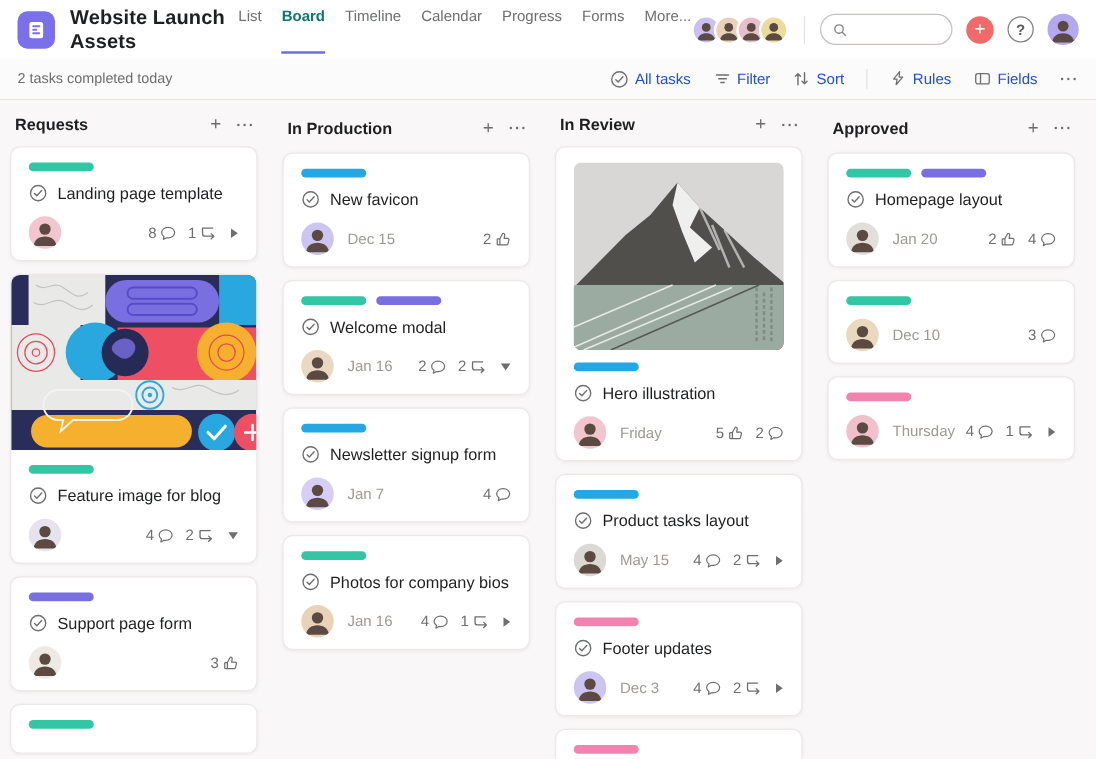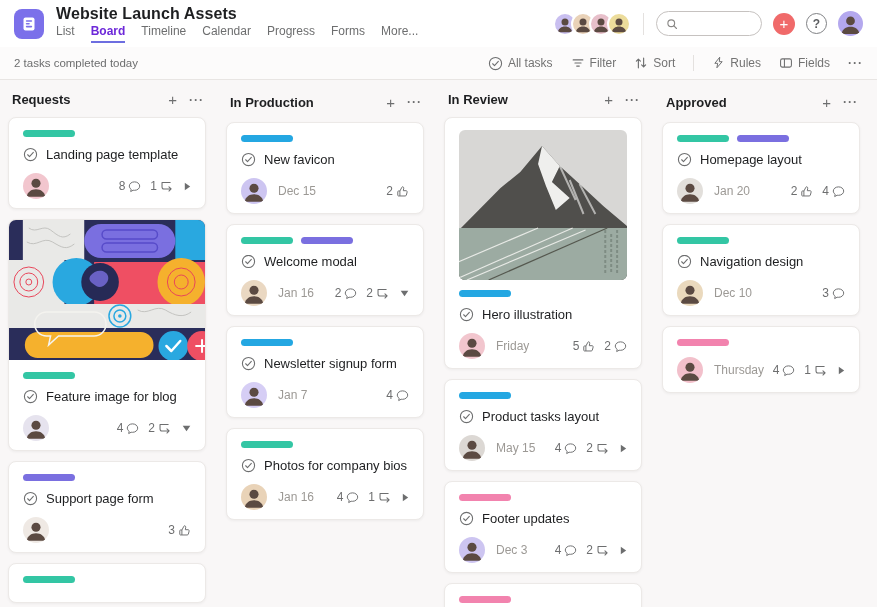--- a/index.html
+++ b/index.html
@@ -3,25 +3,25 @@
 <meta charset="utf-8">
 <style>
   * { margin:0; padding:0; box-sizing:border-box; }
   html,body { width:877px; height:607px; overflow:hidden; background:#f9f7f7;
     font-family:"Liberation Sans", sans-serif; color:#1e1f21; }
 
   
   .topbar { display:flex; align-items:center; height:47px; background:#fff; padding:0 14px; }
   .logo { width:30px; height:30px; border-radius:8px; background:#7b70ea; display:flex;
     align-items:center; justify-content:center; margin-right:12px; flex:none; }
-  .title-wrap { display:flex; flex-direction:column; }
+  .title-wrap { display:flex; flex-direction:row; }
   .page-title { font-size:16px; font-weight:700; line-height:19px; letter-spacing:.1px; }
   .tabs { display:flex; gap:16px; font-size:12px; color:#6d6e6f; margin-top:1px; }
   .tab { padding-bottom:3px; cursor:pointer; border-bottom:2px solid transparent; }
-  .tab.active { color:#6d28d9; border-bottom-color:#6d6ee0; font-weight:600; }
+  .tab.active { color:#0f766e; border-bottom-color:#6d6ee0; font-weight:600; }
 
   .topbar-right { margin-left:auto; display:flex; align-items:center; }
   .avatar { border-radius:50%; overflow:hidden; display:inline-flex; flex:none; }
   .avatar svg { width:100%; height:100%; display:block; }
   .stack { display:flex; }
   .stack .avatar { width:24px; height:24px; border:2px solid #fff; margin-left:-6px; }
   .stack .avatar:first-child { margin-left:0; }
   .vdiv { width:1px; height:22px; background:#e4e1df; margin:0 12px; }
   .search { width:106px; height:25px; border:1px solid #c6c2c0; border-radius:13px; background:#fff;
     display:flex; align-items:center; padding:0 9px; gap:5px; color:#8a8886; }
@@ -33,21 +33,21 @@
   .help-btn { width:21px; height:21px; border-radius:50%; border:1.5px solid #7f8184; color:#5c5e61;
     background:#fff; display:flex; align-items:center; justify-content:center; font-size:12px;
     font-weight:700; margin-left:11px; cursor:pointer; font-family:inherit; }
   .user-av { width:25px; height:25px; margin-left:11px; cursor:pointer; }
 
   
   .statusbar { height:33px; background:#fcfbfb; border-bottom:1px solid #e8e5e3; display:flex;
     align-items:center; padding:0 14px; }
   .sb-left { font-size:11.5px; color:#6d6e6f; }
   .sb-right { margin-left:auto; display:flex; align-items:center; gap:18px; font-size:12px; color:#55565a; }
-  .sb-item { display:flex; align-items:flex-start; gap:5px; cursor:pointer; color:#737373; }
+  .sb-item { display:flex; align-items:flex-start; gap:5px; cursor:pointer; color:#1d4ed8; }
   .sb-item svg { color:#6d6e6f; }
   .sb-div { width:1px; height:16px; background:#e4e1df; }
   .sb-more { cursor:pointer; color:#6d6e6f; letter-spacing:1px; font-weight:700; }
 
   
   .board { display:flex; gap:20px; padding:12px 8px 12px; height:527px; overflow:hidden; }
   .column { width:198px; flex:none; display:flex; flex-direction:column; }
   .col-head { display:flex; align-items:center; padding:0 2px 0 4px; margin-bottom:10px; height:20px; }
   .col-name { font-size:13px; font-weight:700; }
   .col-actions { margin-left:auto; display:flex; align-items:center; gap:12px; }
@@ -760,29 +760,20 @@
                 </span>
               </span>
             </div>
           </div>
         </article>
         <article class="card">
           <div class="card-body">
             <div class="tags">
               <span class="tag" style="background: rgb(51, 198, 164);"></span>
             </div>
-            <div class="title-row">
-              <span class="ci">
-                <svg width="15" height="15" viewBox="0 0 18 18" fill="none" stroke="currentColor" stroke-width="1.3">
-                  <circle cx="9" cy="9" r="7.3"></circle>
-                  <path d="M5.6 9.3l2.2 2.2 4.6-5" stroke-linecap="round" stroke-linejoin="round"></path>
-                </svg>
-              </span>
-              <span class="card-title">Navigation design</span>
-            </div>
             <div class="card-foot">
               <span class="avatar" style="background: rgb(234, 217, 189);">
                 <svg viewBox="0 0 24 24">
                   <circle cx="12" cy="9.5" r="4.2" fill="#5b4a42"></circle>
                   <path d="M12 15c-4.6 0-7.6 2.6-8.4 6.2-.1.5.2.8.7.8h15.4c.5 0 .8-.3.7-.8C19.6 17.6 16.6 15 12 15z" fill="#5b4a42"></path>
                 </svg>
               </span>
               <span class="date">Dec 10</span>
               <span class="stats">
                 <span class="stat">

